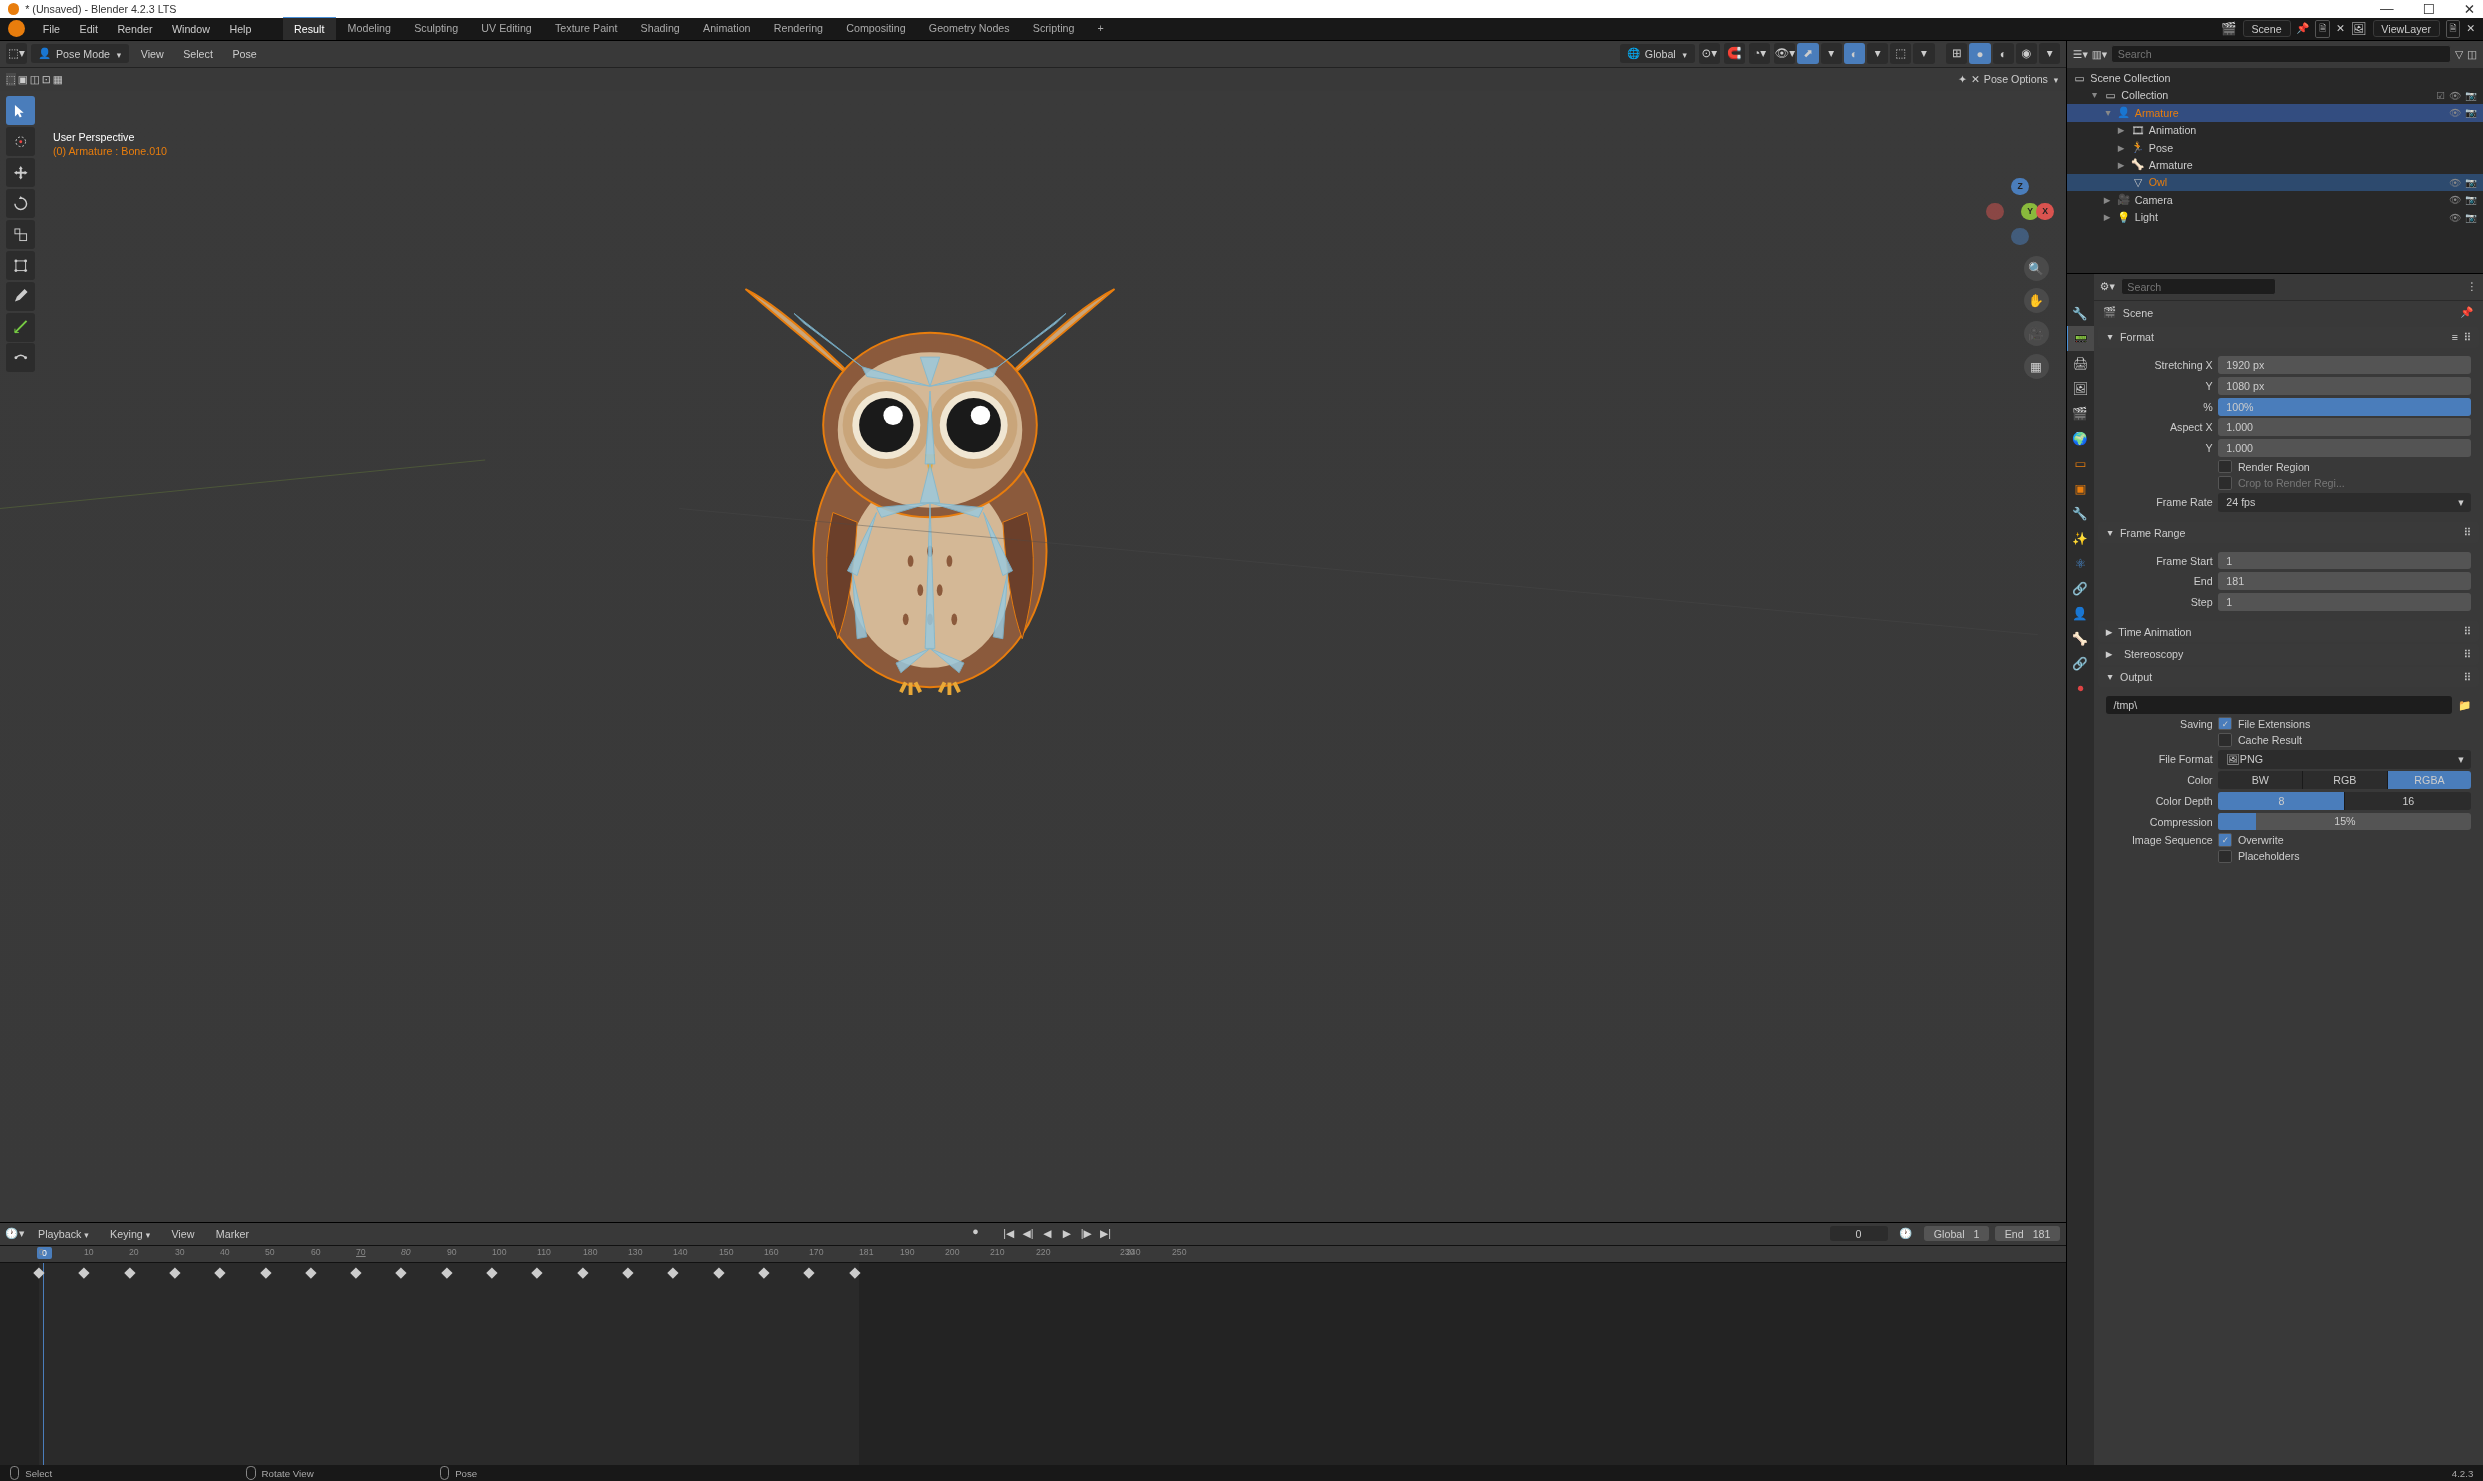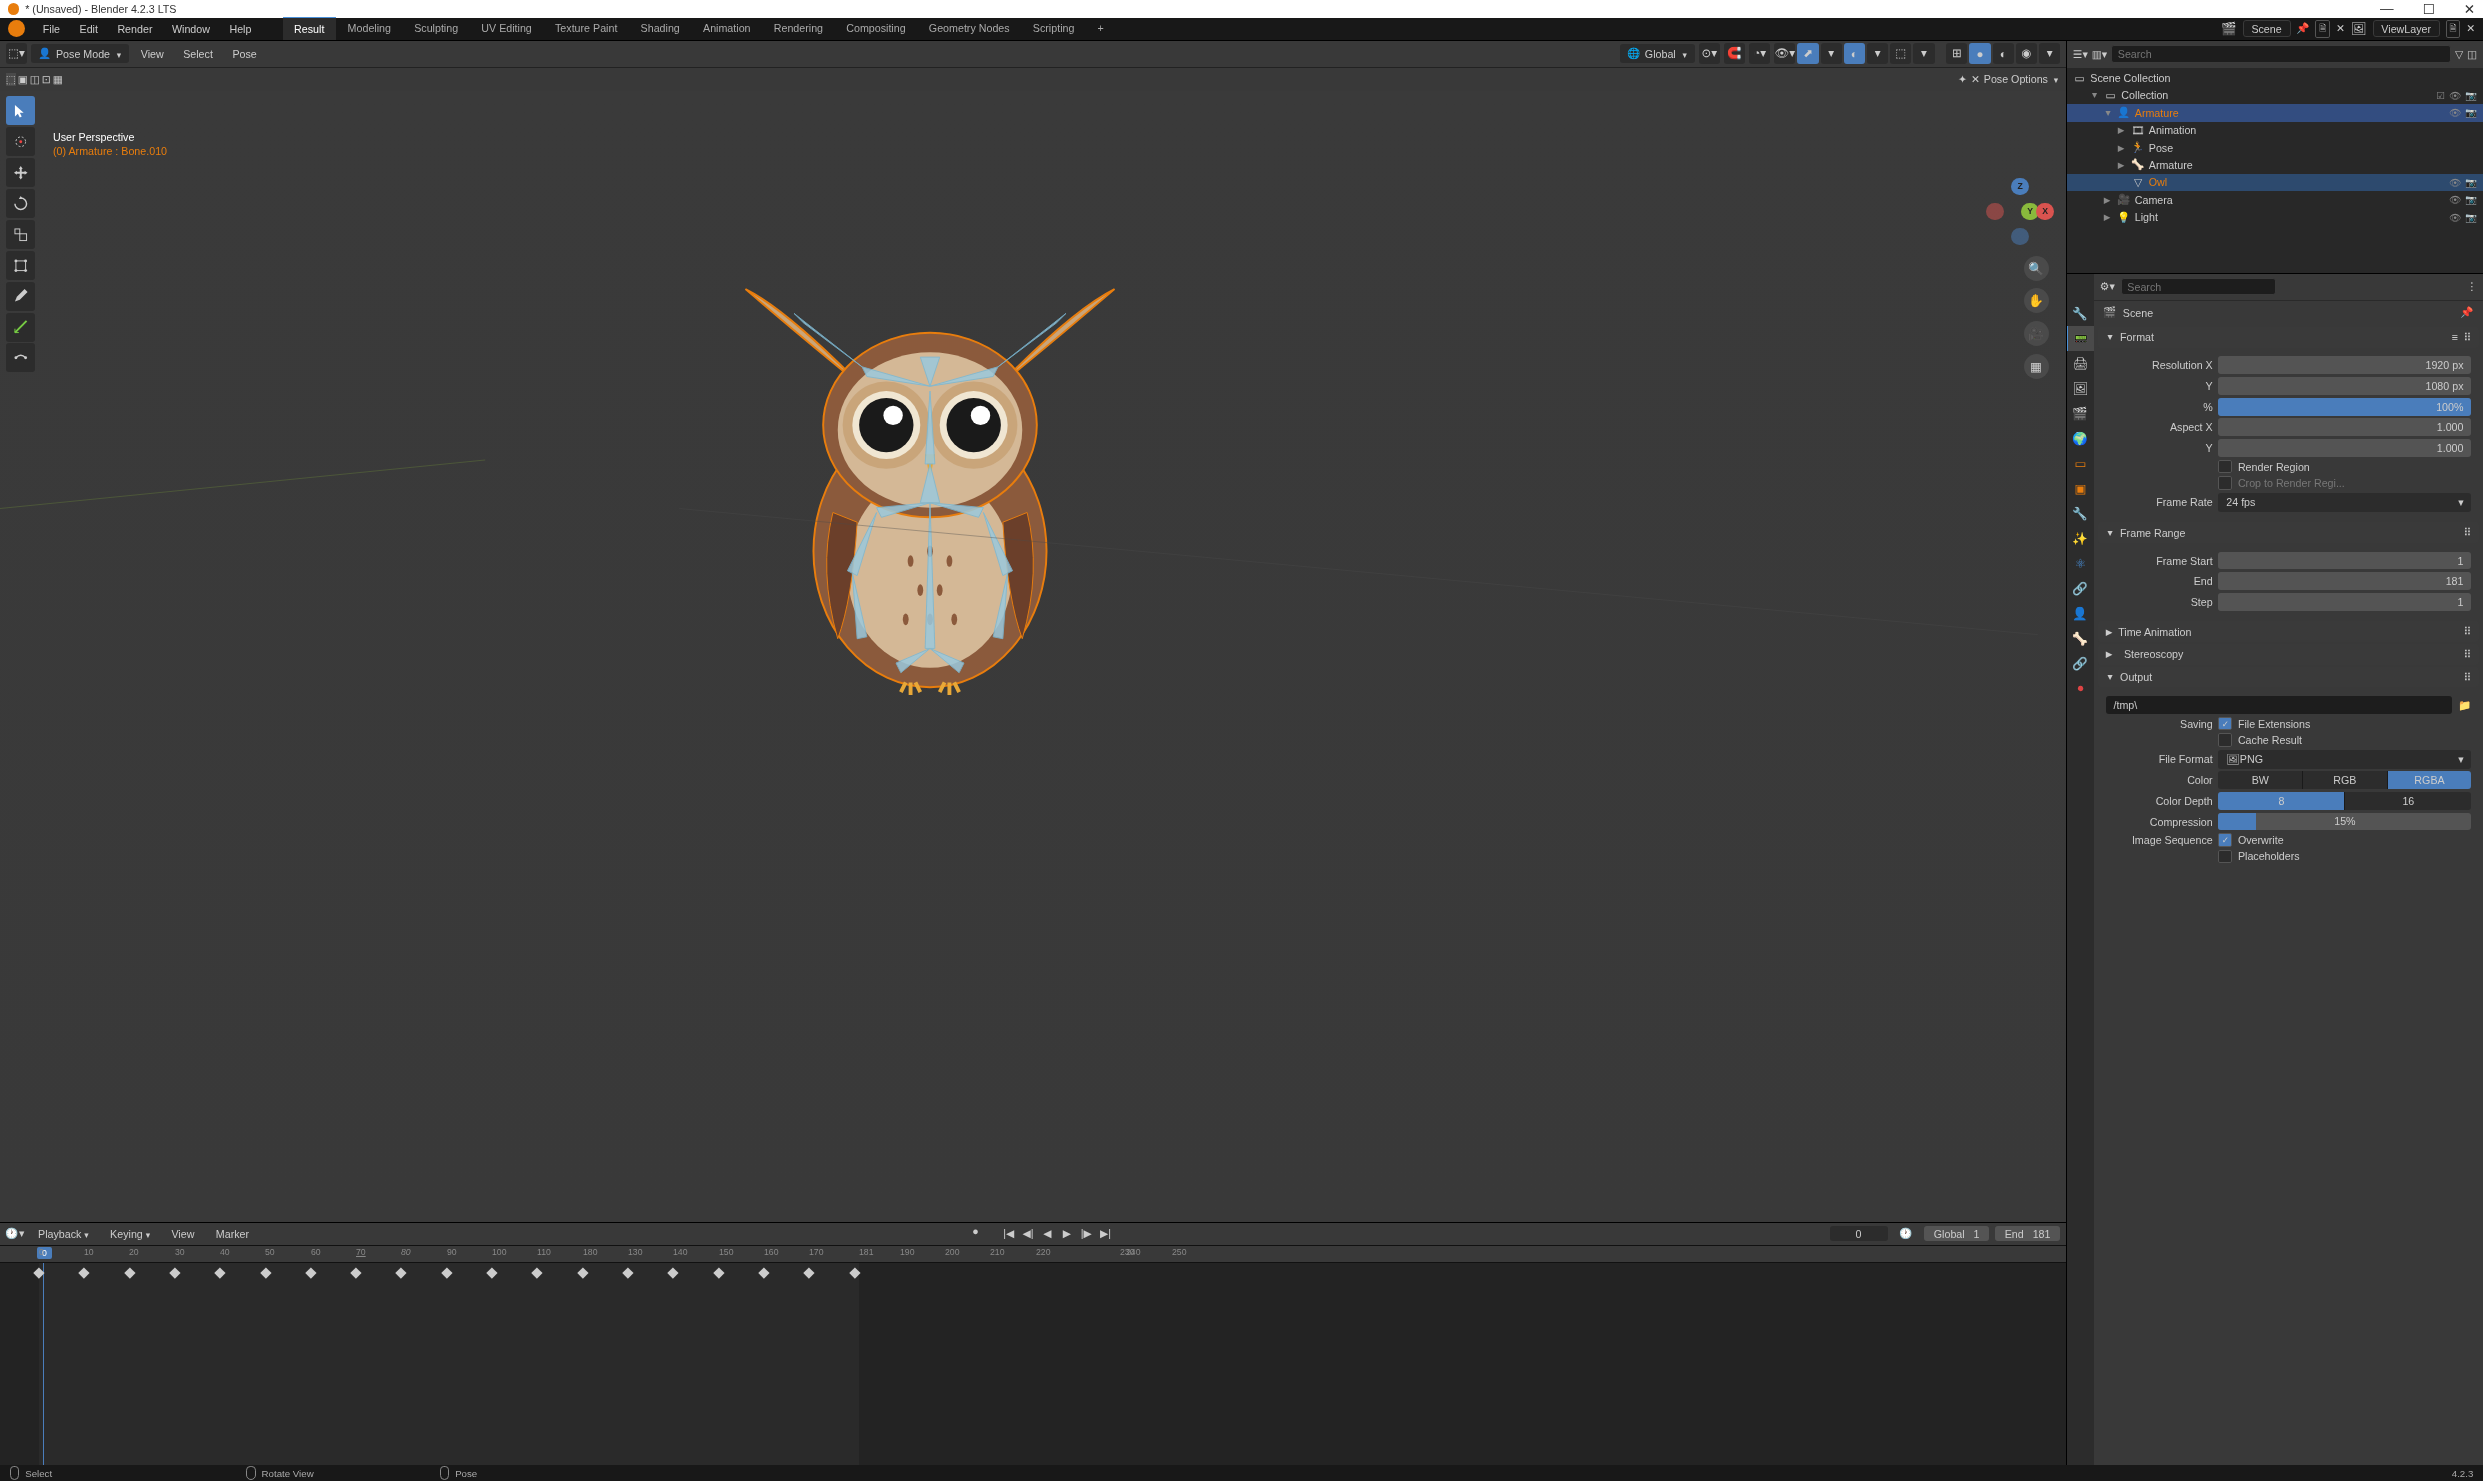--- a/index.html
+++ b/index.html
@@ -99,21 +99,21 @@
 .prop-content { flex: 1; overflow-y: auto; background: #393939; }
 .prop-content-header { height: 27px; background: #393939; display: flex; align-items: center; padding: 0 5.8px; gap: 5.8px; border-bottom: 1px solid #2a2a2a; }
 .prop-content-header .search { flex: 1; background: #1d1d1d; border: 1px solid #3a3a3a; border-radius: 2.9px; padding: 1.9px 5.8px; font-size: 10.7px; color: #888; max-width: 155px; }
 .prop-breadcrumb { padding: 5.8px 9.7px; font-size: 10.7px; display: flex; align-items: center; gap: 5.8px; }
 .prop-panel { margin: 1.9px 3.9px; }
 .prop-panel-header { background: #3a3a3a; padding: 3.9px 7.8px; font-size: 10.7px; display: flex; align-items: center; gap: 5.8px; cursor: pointer; border-radius: 2.9px; }
 .prop-panel-header .chev { font-size: 8.7px; }
 .prop-panel-body { padding: 5.8px 7.8px; }
 .prop-row { display: flex; align-items: center; margin: 2.9px 0; gap: 5.8px; }
 .prop-row .lbl { width: 107px; text-align: right; font-size: 10.7px; color: #ccc; }
-.prop-row .val { flex: 1; background: #545454; padding: 2.9px 7.8px; border-radius: 2.9px; font-size: 10.7px; text-align: right; }
+.prop-row .val { flex: 1; background: #545454; padding: 2.9px 7.8px; border-radius: 2.9px; font-size: 10.7px; text-align: left; }
 .prop-row .val.blue { background: linear-gradient(90deg, #4a7dbb 100%, #545454 0%); }
 .prop-row .val.dropdown { background: #2c2c2c; text-align: left; display: flex; justify-content: space-between; }
 .prop-row .checkbox { width: 13.6px; height: 13.6px; background: #2c2c2c; border: 1px solid #555; border-radius: 1.9px; display: inline-flex; align-items: center; justify-content: center; font-size: 8.7px; }
 .prop-row .checkbox.checked { background: #4a7dbb; }
 .prop-row .btn-group { flex: 1; display: flex; }
 .prop-row .btn-group .bg-btn { flex: 1; background: #2c2c2c; padding: 2.9px 5.8px; text-align: center; font-size: 10.7px; border-right: 1px solid #1a1a1a; cursor: pointer; }
 .prop-row .btn-group .bg-btn:first-child { border-radius: 2.9px 0 0 2.9px; }
 .prop-row .btn-group .bg-btn:last-child { border-radius: 0 2.9px 2.9px 0; border-right: none; }
 .prop-row .btn-group .bg-btn.active { background: #4a7dbb; }
 .prop-row .slider { flex: 1; background: #545454; border-radius: 2.9px; height: 17.5px; position: relative; overflow: hidden; }
@@ -586,21 +586,21 @@
         <div class="prop-panel">
           <div class="prop-panel-header">
             <span class="chev">▼</span>
             <span>Format</span>
             <span style="flex:1"></span>
             <span>≡</span>
             <span>⠿</span>
           </div>
           <div class="prop-panel-body">
             <div class="prop-row">
-              <span class="lbl">Resolution X</span>
+              <span class="lbl">Stretching X</span>
               <div class="val">1920 px</div>
             </div>
             <div class="prop-row">
               <span class="lbl">Y</span>
               <div class="val">1080 px</div>
             </div>
             <div class="prop-row">
               <span class="lbl">%</span>
               <div class="val blue">100%</div>
             </div>

